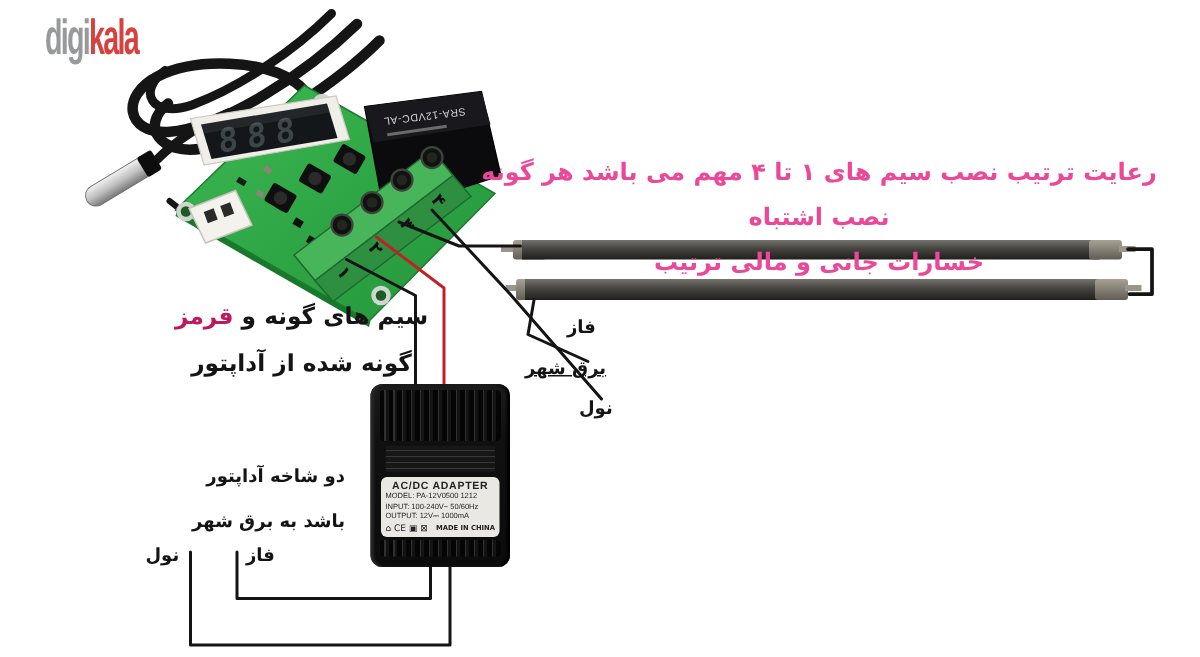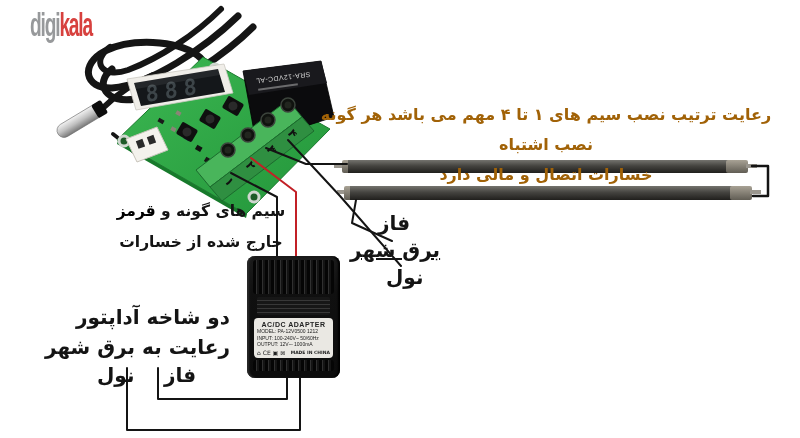--- a/index.html
+++ b/index.html
@@ -9,27 +9,27 @@
 
   
   .logo{position:absolute;left:30px;top:6px;font-family:"Liberation Sans",sans-serif;
         font-size:33px;font-weight:bold;letter-spacing:-2px;
         transform:scaleX(.58);transform-origin:left top;white-space:nowrap;}
   .logo .digi{color:#97999b;}
   .logo .kala{color:#d7413e;}
 
   
   .warning{position:absolute;left:300px;top:100px;width:492px;text-align:center;
-           direction:rtl;color:#a16207;font-weight:bold;font-size:16px;line-height:30px;}
-
-  
-  .plabel{position:absolute;direction:rtl;color:#141414;font-weight:bold;font-size:20px;
+           direction:rtl;color:#ec4899;font-weight:bold;font-size:16px;line-height:30px;}
+
+  
+  .plabel{position:absolute;direction:rtl;color:#141414;font-weight:bold;font-size:12px;
           white-space:nowrap;}
   .wires-label{left:99px;top:196px;width:204px;text-align:center;line-height:31px;font-size:15.5px;}
-  .wires-label .red{color:#000000;font-style:normal;}
+  .wires-label .red{color:#be185d;font-style:normal;}
   .plug-label{left:70px;top:302px;width:160px;text-align:right;line-height:30px;}
   .phase-mid{left:378px;top:211px;}
   .city-power{left:350px;top:238px;text-decoration:underline;}
   .neutral-mid{left:386px;top:265px;}
   .neutral-bottom{left:97px;top:363px;}
   .phase-bottom{left:164px;top:363px;}
 
   
   .adapter{position:absolute;left:247px;top:256px;width:93px;height:122px;border-radius:8px;
            background:linear-gradient(180deg,#1c1c1c,#101010 30%,#0c0c0c);
@@ -197,35 +197,35 @@
       <path d="M 127 368 L 127 430 L 300 430 L 300 377" stroke="#141414" stroke-width="2"></path>
     </g>
   </svg>
 
   <div class="logo">
     <span class="digi">digi</span><span class="kala">kala</span>
   </div>
 
   <div class="warning">
     <div>رعایت ترتیب نصب سیم های ۱ تا ۴ مهم می باشد هر گونه نصب اشتباه</div>
-    <div>خسارات اتصال و مالی دارد</div>
+    <div>خسارات جانی و مالی ترتیب</div>
   </div>
 
   <div class="plabel wires-label">
     <div><span>سیم های گونه و </span><em class="red">قرمز</em></div>
-    <div>خارج شده از خسارات</div>
+    <div>گونه شده از آداپتور</div>
   </div>
 
   <div class="plabel phase-mid">فاز</div>
   <div class="plabel city-power">برق شهر</div>
   <div class="plabel neutral-mid">نول</div>
 
   <div class="plabel plug-label">
     <div>دو شاخه آداپتور</div>
-    <div>رعایت به برق شهر</div>
+    <div>باشد به برق شهر</div>
   </div>
   <div class="plabel neutral-bottom">نول</div>
   <div class="plabel phase-bottom">فاز</div>
 
   <div class="adapter">
     <div class="ribs"></div>
     <div class="mini-label"></div>
     <div class="white-label">
       <div class="title">AC/DC ADAPTER</div>
       <div class="row">MODEL: PA-12V0500 1212</div>

